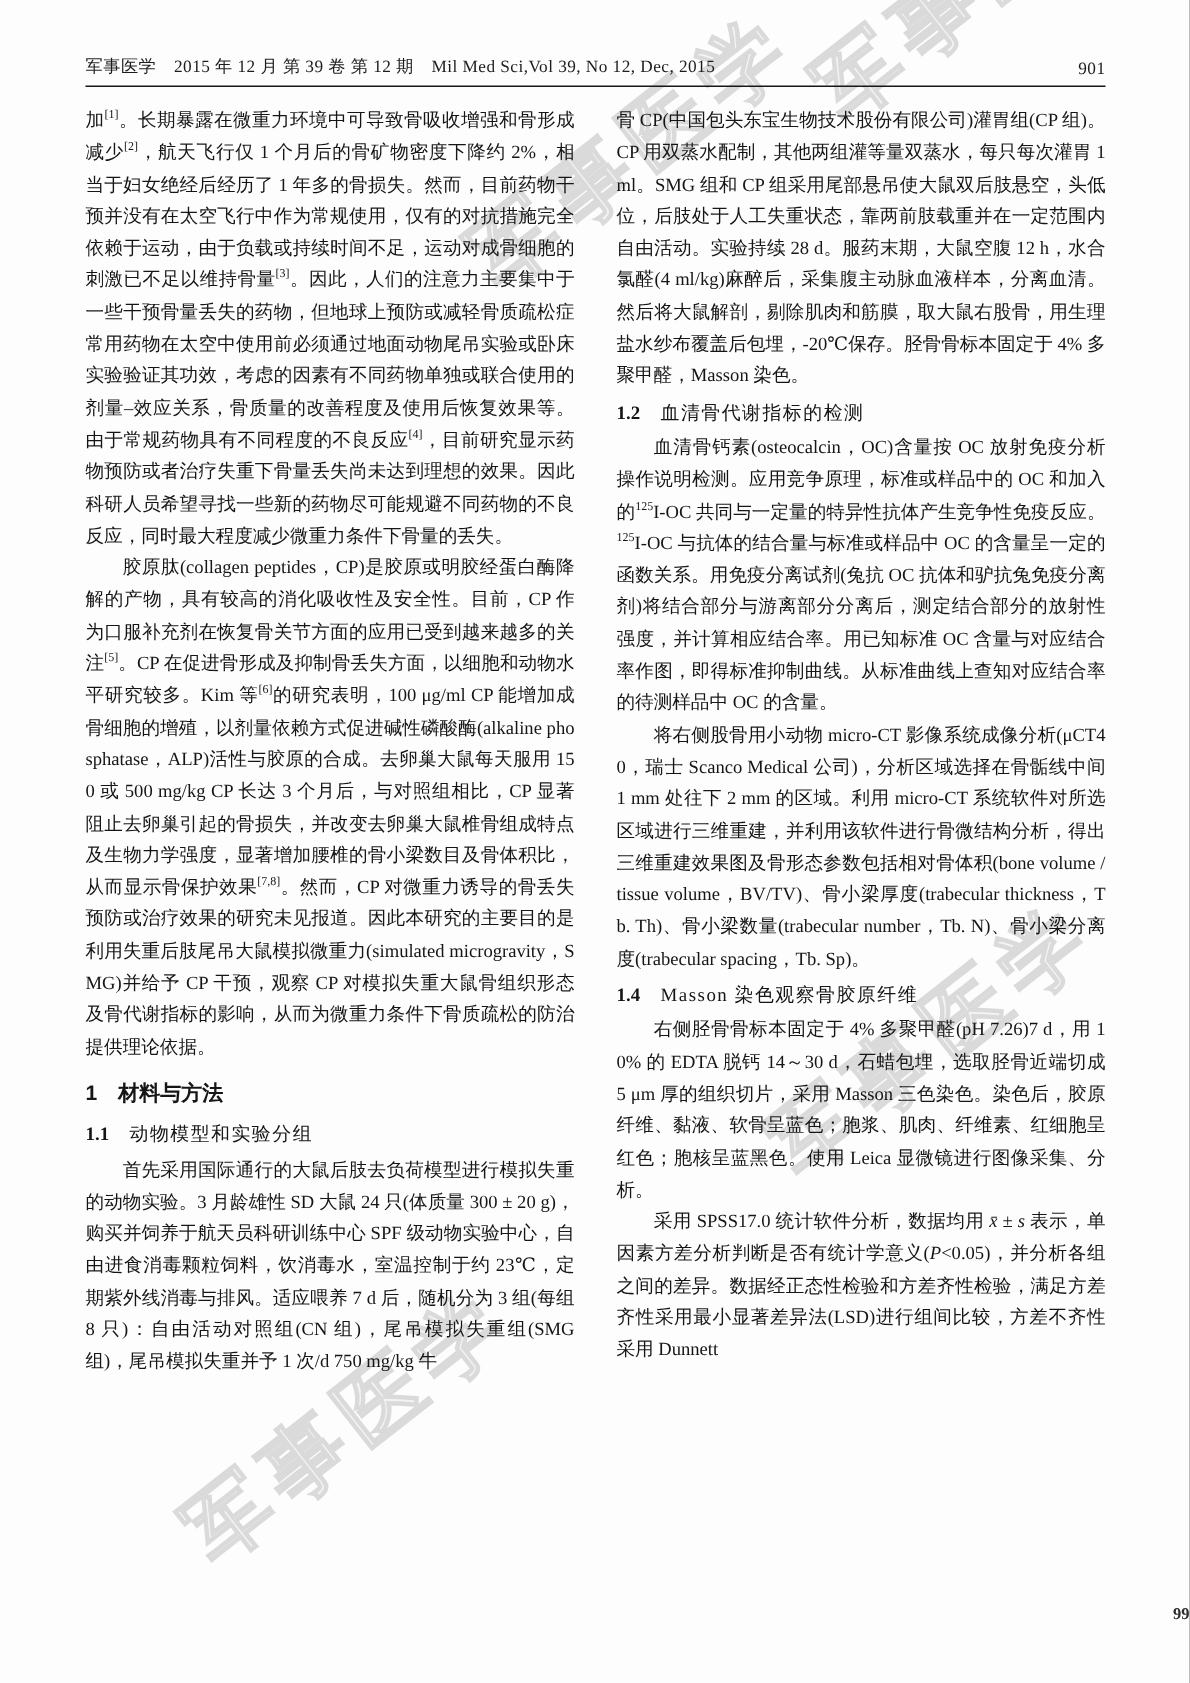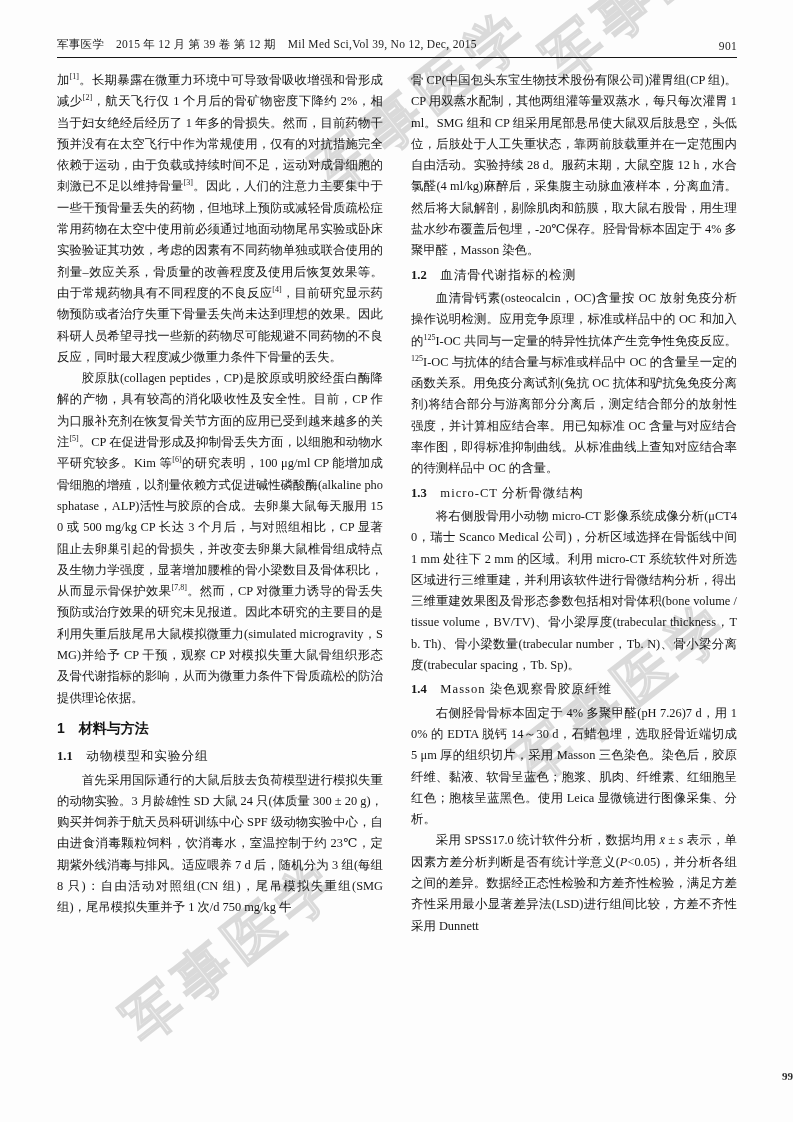--- a/index.html
+++ b/index.html
@@ -87,21 +87,20 @@
         <p class="para">加<sup>[1]</sup>。长期暴露在微重力环境中可导致骨吸收增强和骨形成减少<sup>[2]</sup>，航天飞行仅 1 个月后的骨矿物密度下降约 2%，相当于妇女绝经后经历了 1 年多的骨损失。然而，目前药物干预并没有在太空飞行中作为常规使用，仅有的对抗措施完全依赖于运动，由于负载或持续时间不足，运动对成骨细胞的刺激已不足以维持骨量<sup>[3]</sup>。因此，人们的注意力主要集中于一些干预骨量丢失的药物，但地球上预防或减轻骨质疏松症常用药物在太空中使用前必须通过地面动物尾吊实验或卧床实验验证其功效，考虑的因素有不同药物单独或联合使用的剂量–效应关系，骨质量的改善程度及使用后恢复效果等。由于常规药物具有不同程度的不良反应<sup>[4]</sup>，目前研究显示药物预防或者治疗失重下骨量丢失尚未达到理想的效果。因此科研人员希望寻找一些新的药物尽可能规避不同药物的不良反应，同时最大程度减少微重力条件下骨量的丢失。</p>
         <p class="para indent">胶原肽(collagen peptides，CP)是胶原或明胶经蛋白酶降解的产物，具有较高的消化吸收性及安全性。目前，CP 作为口服补充剂在恢复骨关节方面的应用已受到越来越多的关注<sup>[5]</sup>。CP 在促进骨形成及抑制骨丢失方面，以细胞和动物水平研究较多。Kim 等<sup>[6]</sup>的研究表明，100 μg/ml CP 能增加成骨细胞的增殖，以剂量依赖方式促进碱性磷酸酶(alkaline phosphatase，ALP)活性与胶原的合成。去卵巢大鼠每天服用 150 或 500 mg/kg CP 长达 3 个月后，与对照组相比，CP 显著阻止去卵巢引起的骨损失，并改变去卵巢大鼠椎骨组成特点及生物力学强度，显著增加腰椎的骨小梁数目及骨体积比，从而显示骨保护效果<sup>[7,8]</sup>。然而，CP 对微重力诱导的骨丢失预防或治疗效果的研究未见报道。因此本研究的主要目的是利用失重后肢尾吊大鼠模拟微重力(simulated microgravity，SMG)并给予 CP 干预，观察 CP 对模拟失重大鼠骨组织形态及骨代谢指标的影响，从而为微重力条件下骨质疏松的防治提供理论依据。</p>
         <div class="h1">1　材料与方法</div>
         <div class="h2"><b>1.1</b><span class="h2t">　动物模型和实验分组</span></div>
         <p class="para indent">首先采用国际通行的大鼠后肢去负荷模型进行模拟失重的动物实验。3 月龄雄性 SD 大鼠 24 只(体质量 300 ± 20 g)，购买并饲养于航天员科研训练中心 SPF 级动物实验中心，自由进食消毒颗粒饲料，饮消毒水，室温控制于约 23℃，定期紫外线消毒与排风。适应喂养 7 d 后，随机分为 3 组(每组 8 只)：自由活动对照组(CN 组)，尾吊模拟失重组(SMG 组)，尾吊模拟失重并予 1 次/d 750 mg/kg 牛</p>
       </section>
     <section class="col">
         <p class="para">骨 CP(中国包头东宝生物技术股份有限公司)灌胃组(CP 组)。CP 用双蒸水配制，其他两组灌等量双蒸水，每只每次灌胃 1 ml。SMG 组和 CP 组采用尾部悬吊使大鼠双后肢悬空，头低位，后肢处于人工失重状态，靠两前肢载重并在一定范围内自由活动。实验持续 28 d。服药末期，大鼠空腹 12 h，水合氯醛(4 ml/kg)麻醉后，采集腹主动脉血液样本，分离血清。然后将大鼠解剖，剔除肌肉和筋膜，取大鼠右股骨，用生理盐水纱布覆盖后包埋，-20℃保存。胫骨骨标本固定于 4% 多聚甲醛，Masson 染色。</p>
         <div class="h2"><b>1.2</b><span class="h2t">　血清骨代谢指标的检测</span></div>
         <p class="para indent">血清骨钙素(osteocalcin，OC)含量按 OC 放射免疫分析操作说明检测。应用竞争原理，标准或样品中的 OC 和加入的<sup>125</sup>I-OC 共同与一定量的特异性抗体产生竞争性免疫反应。<sup>125</sup>I-OC 与抗体的结合量与标准或样品中 OC 的含量呈一定的函数关系。用免疫分离试剂(兔抗 OC 抗体和驴抗兔免疫分离剂)将结合部分与游离部分分离后，测定结合部分的放射性强度，并计算相应结合率。用已知标准 OC 含量与对应结合率作图，即得标准抑制曲线。从标准曲线上查知对应结合率的待测样品中 OC 的含量。</p>
-        <div class="h2"><b>1.3</b><span class="h2t">　micro-CT 分析骨微结构</span></div>
         <p class="para indent">将右侧股骨用小动物 micro-CT 影像系统成像分析(μCT40，瑞士 Scanco Medical 公司)，分析区域选择在骨骺线中间 1 mm 处往下 2 mm 的区域。利用 micro-CT 系统软件对所选区域进行三维重建，并利用该软件进行骨微结构分析，得出三维重建效果图及骨形态参数包括相对骨体积(bone volume /tissue volume，BV/TV)、骨小梁厚度(trabecular thickness，Tb. Th)、骨小梁数量(trabecular number，Tb. N)、骨小梁分离度(trabecular spacing，Tb. Sp)。</p>
         <div class="h2"><b>1.4</b><span class="h2t">　Masson 染色观察骨胶原纤维</span></div>
         <p class="para indent">右侧胫骨骨标本固定于 4% 多聚甲醛(pH 7.26)7 d，用 10% 的 EDTA 脱钙 14～30 d，石蜡包埋，选取胫骨近端切成 5 μm 厚的组织切片，采用 Masson 三色染色。染色后，胶原纤维、黏液、软骨呈蓝色；胞浆、肌肉、纤维素、红细胞呈红色；胞核呈蓝黑色。使用 Leica 显微镜进行图像采集、分析。</p>
         <p class="para indent">采用 SPSS17.0 统计软件分析，数据均用 <i>x̄ ± s</i> 表示，单因素方差分析判断是否有统计学意义(<i>P</i>&lt;0.05)，并分析各组之间的差异。数据经正态性检验和方差齐性检验，满足方差齐性采用最小显著差异法(LSD)进行组间比较，方差不齐性采用 Dunnett</p>
       </section>
   </div>
 
   <div class="ftr">
     <span>99</span>
   </div>

